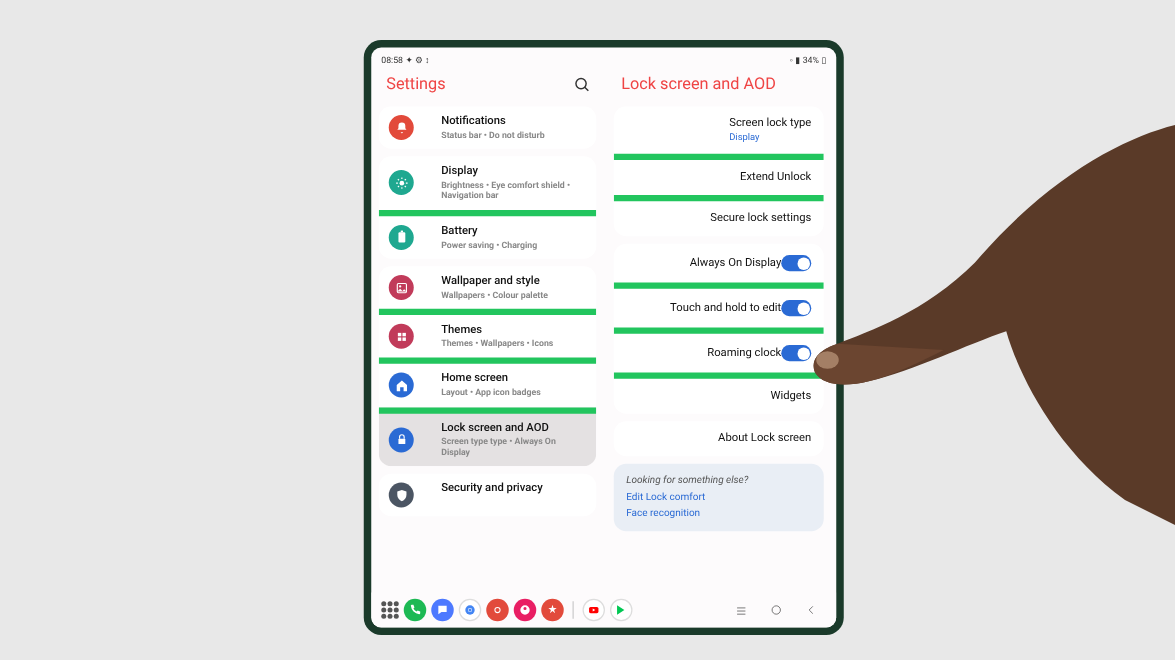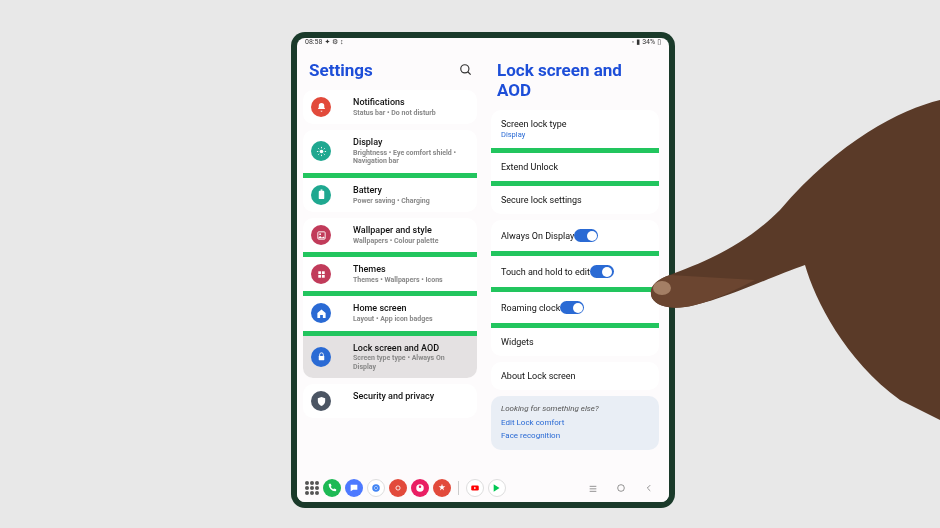--- a/index.html
+++ b/index.html
@@ -24,21 +24,21 @@
       overflow: hidden;
       display: flex;
       flex-direction: column;
       position: relative;
     }
     
     .status-bar {
       height: 14px;
       display: flex;
       justify-content: space-between;
-      align-items: flex-start;
+      align-items: flex-end;
       padding: 0 8px;
       font-size: 7px;
       color: #333;
     }
     .status-left { display: flex; gap: 2px; align-items: center; }
     .status-right { display: flex; gap: 2px; align-items: center; }
     
     .panes {
       flex: 1;
       display: flex;
@@ -59,21 +59,21 @@
       overflow: hidden;
       padding: 0 4px 0 2px;
     }
     
     .pane-header {
       display: flex;
       justify-content: space-between;
       align-items: center;
       padding: 8px 10px 10px 12px;
     }
-    .pane-title { font-size: 17px; font-weight: 700; color: #1d4ed8; }
+    .pane-title { font-size: 13px; font-weight: 400; color: #ef4444; }
     .search-icon-wrap { width: 14px; height: 14px; display:flex; align-items:center; justify-content:center; }
     
     .list { flex: 1; overflow: hidden; padding: 0 6px; }
     
     .card {
       background: #fff;
       border-radius: 10px;
       margin-bottom: 6px;
       overflow: hidden;
     }
@@ -106,21 +106,21 @@
     
     .r-card {
       background: #fff;
       border-radius: 10px;
       margin-bottom: 6px;
       overflow: hidden;
     }
     .r-row {
       display: flex;
       align-items: center;
-      justify-content: flex-start;
+      justify-content: flex-end;
       padding: 9px 10px;
       min-height: 28px;
     }
     .r-title { font-size: 9px; color: #111; }
     .r-sub { font-size: 7.5px; color: #2a6ad4; margin-top: 1px; }
     
     .toggle {
       width: 24px;
       height: 13px;
       border-radius: 7px;

